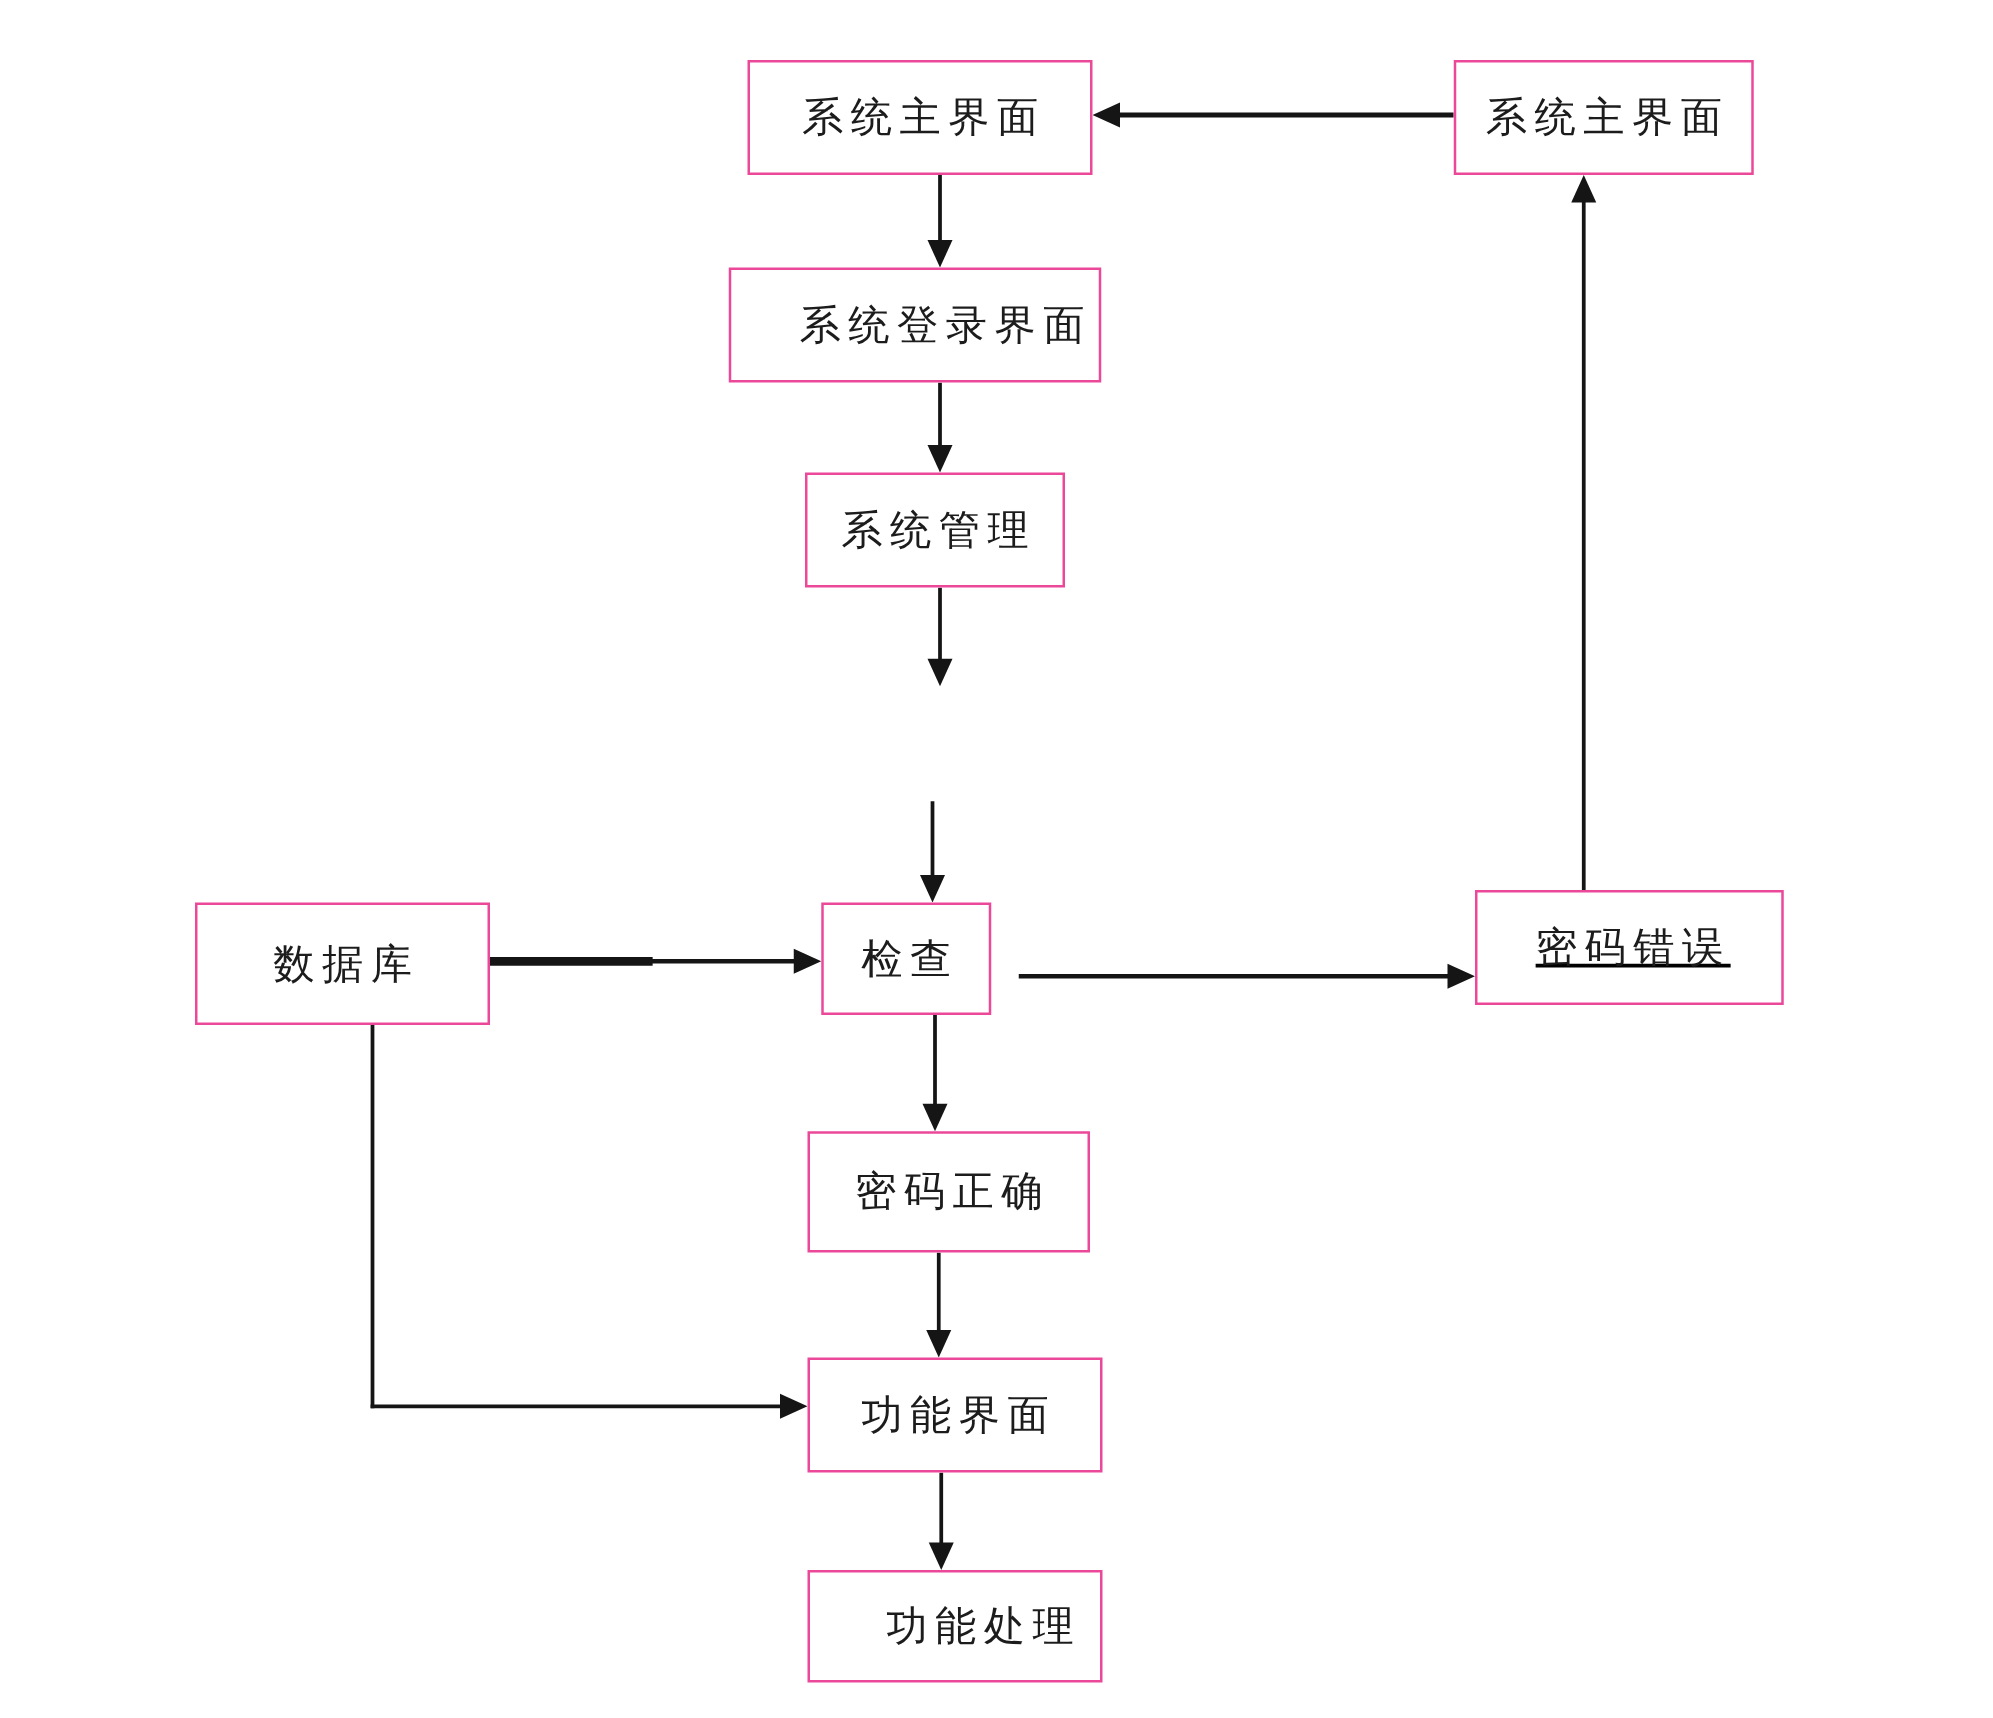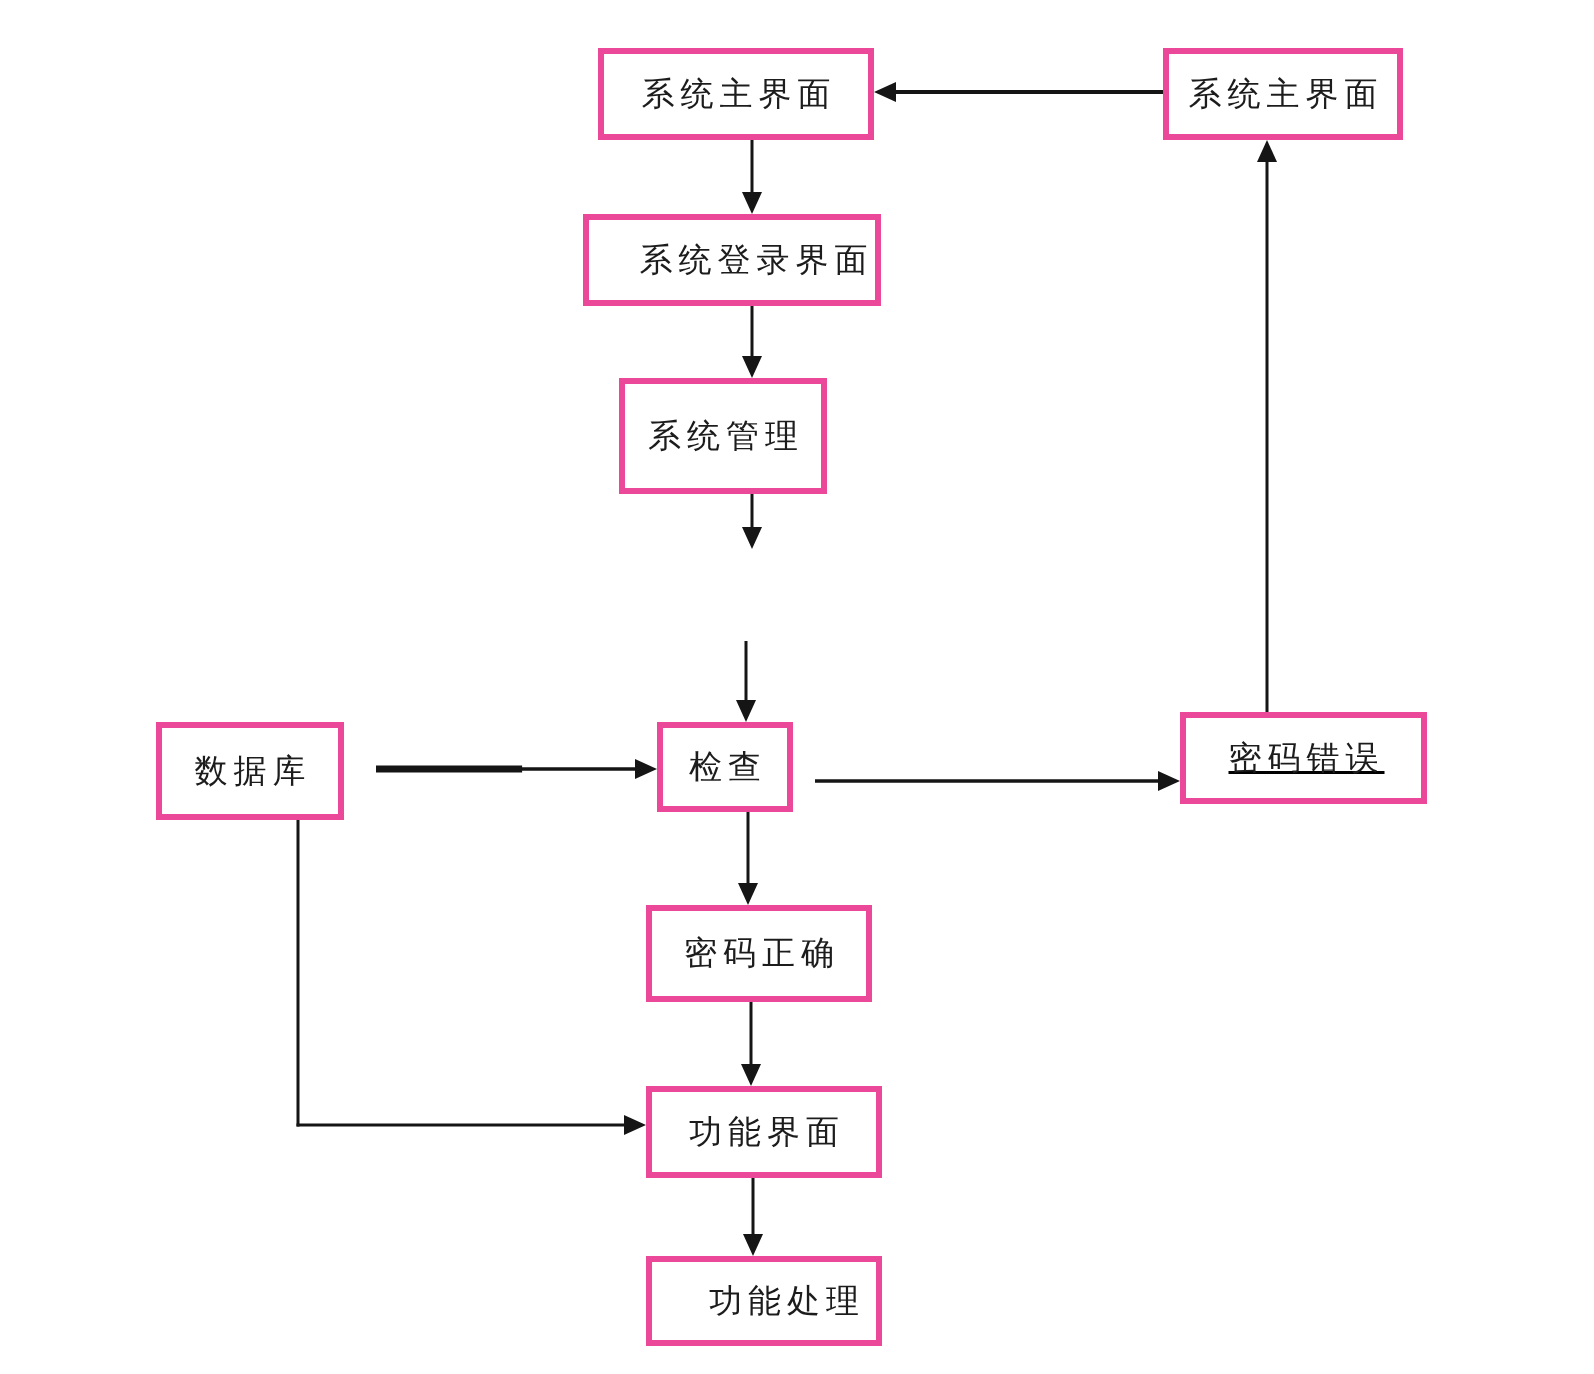--- a/index.html
+++ b/index.html
@@ -21,21 +21,21 @@
     position: absolute;
     left: 0;
     top: 0;
     width: 1594px;
     height: 1374px;
     display: block;
   }
   .node {
     position: absolute;
     box-sizing: border-box;
-    border: 6px solid #ec4899;
+    border: 2px solid #ec4899;
     background: #ffffff;
     display: flex;
     align-items: center;
     justify-content: center;
   }
   .node span {
     font-size: 33px;
     letter-spacing: 6px;
     padding-left: 6px; 
     color: #1c1c1c;
@@ -77,24 +77,24 @@
 
 <div class="node" style="left: 598px; top: 48px; width: 276px; height: 92px;">
       <span>系统主界面</span>
     </div>
     <div class="node" style="left: 1163px; top: 48px; width: 240px; height: 92px;">
       <span>系统主界面</span>
     </div>
     <div class="node" style="left: 583px; top: 214px; width: 298px; height: 92px; padding-left: 43px;">
       <span>系统登录界面</span>
     </div>
-    <div class="node" style="left: 619px; top: 378px; width: 208px; height: 116px;">
+    <div class="node" style="left: 644px; top: 378px; width: 208px; height: 92px;">
       <span>系统管理</span>
     </div>
-    <div class="node" style="left: 156px; top: 722px; width: 188px; height: 98px;">
+    <div class="node" style="left: 156px; top: 722px; width: 236px; height: 98px;">
       <span>数据库</span>
     </div>
     <div class="node" style="left: 657px; top: 722px; width: 136px; height: 90px;">
       <span>检查</span>
     </div>
     <div class="node" style="left: 1180px; top: 712px; width: 247px; height: 92px; text-decoration: underline;">
       <span>密码错误</span>
     </div>
     <div class="node" style="left: 646px; top: 905px; width: 226px; height: 97px;">
       <span>密码正确</span>

